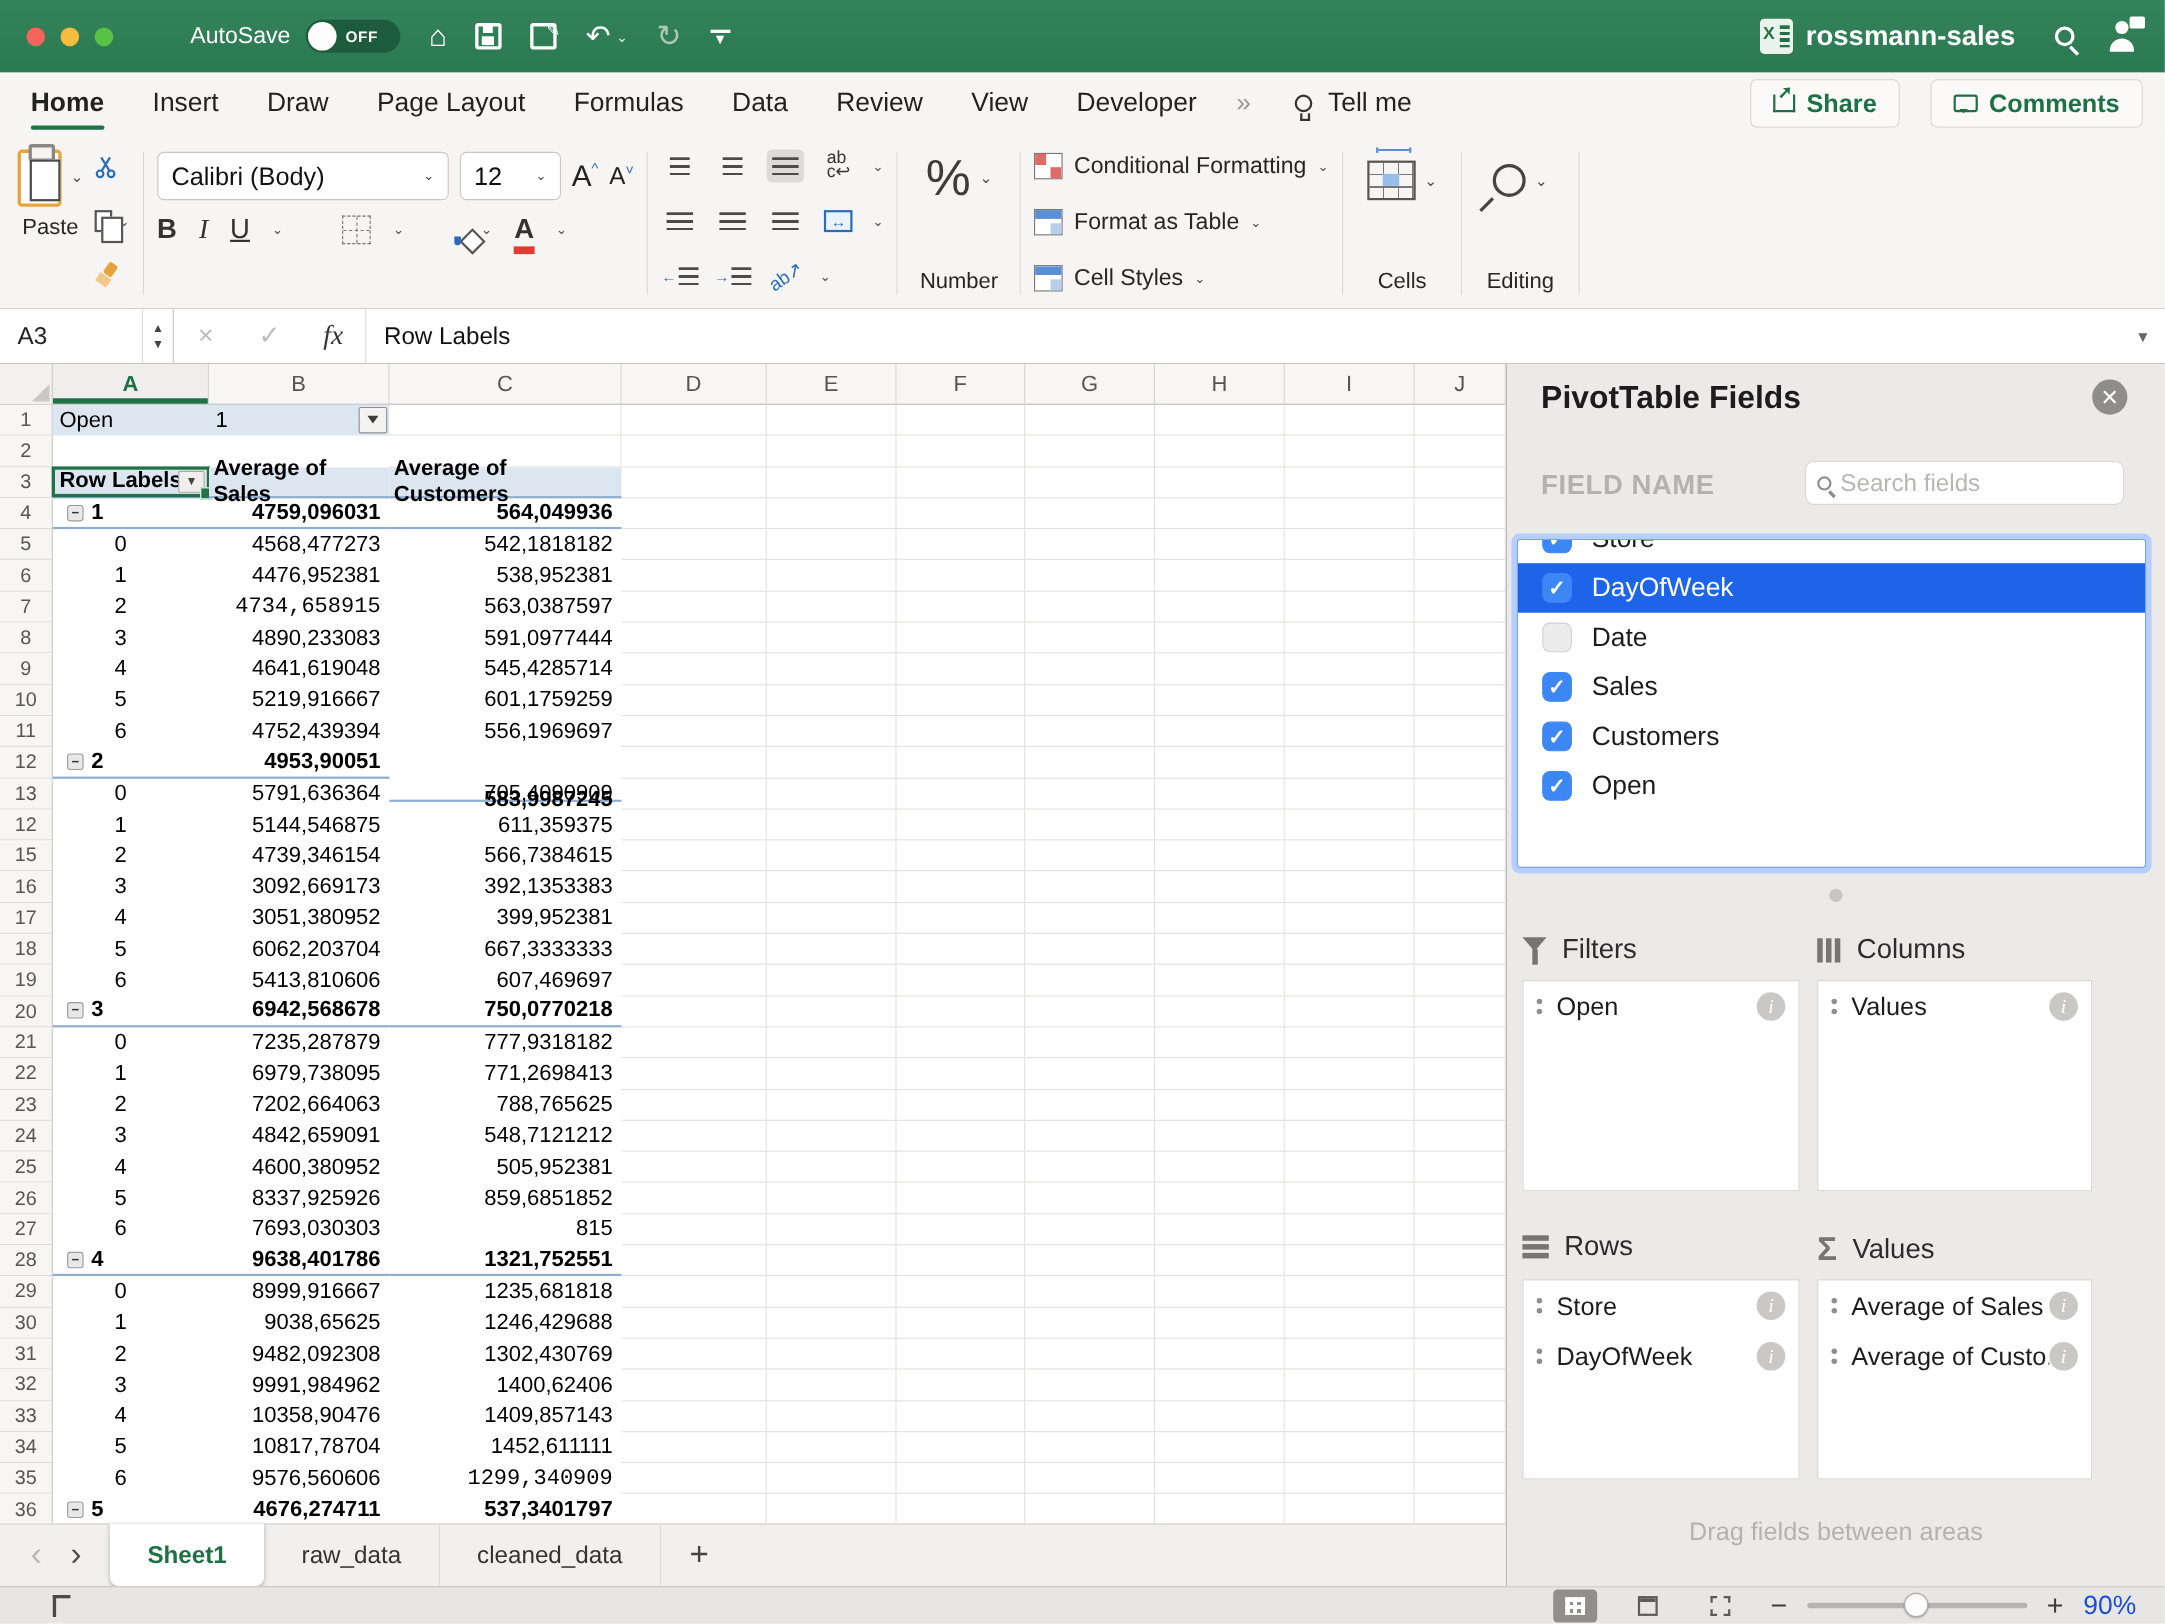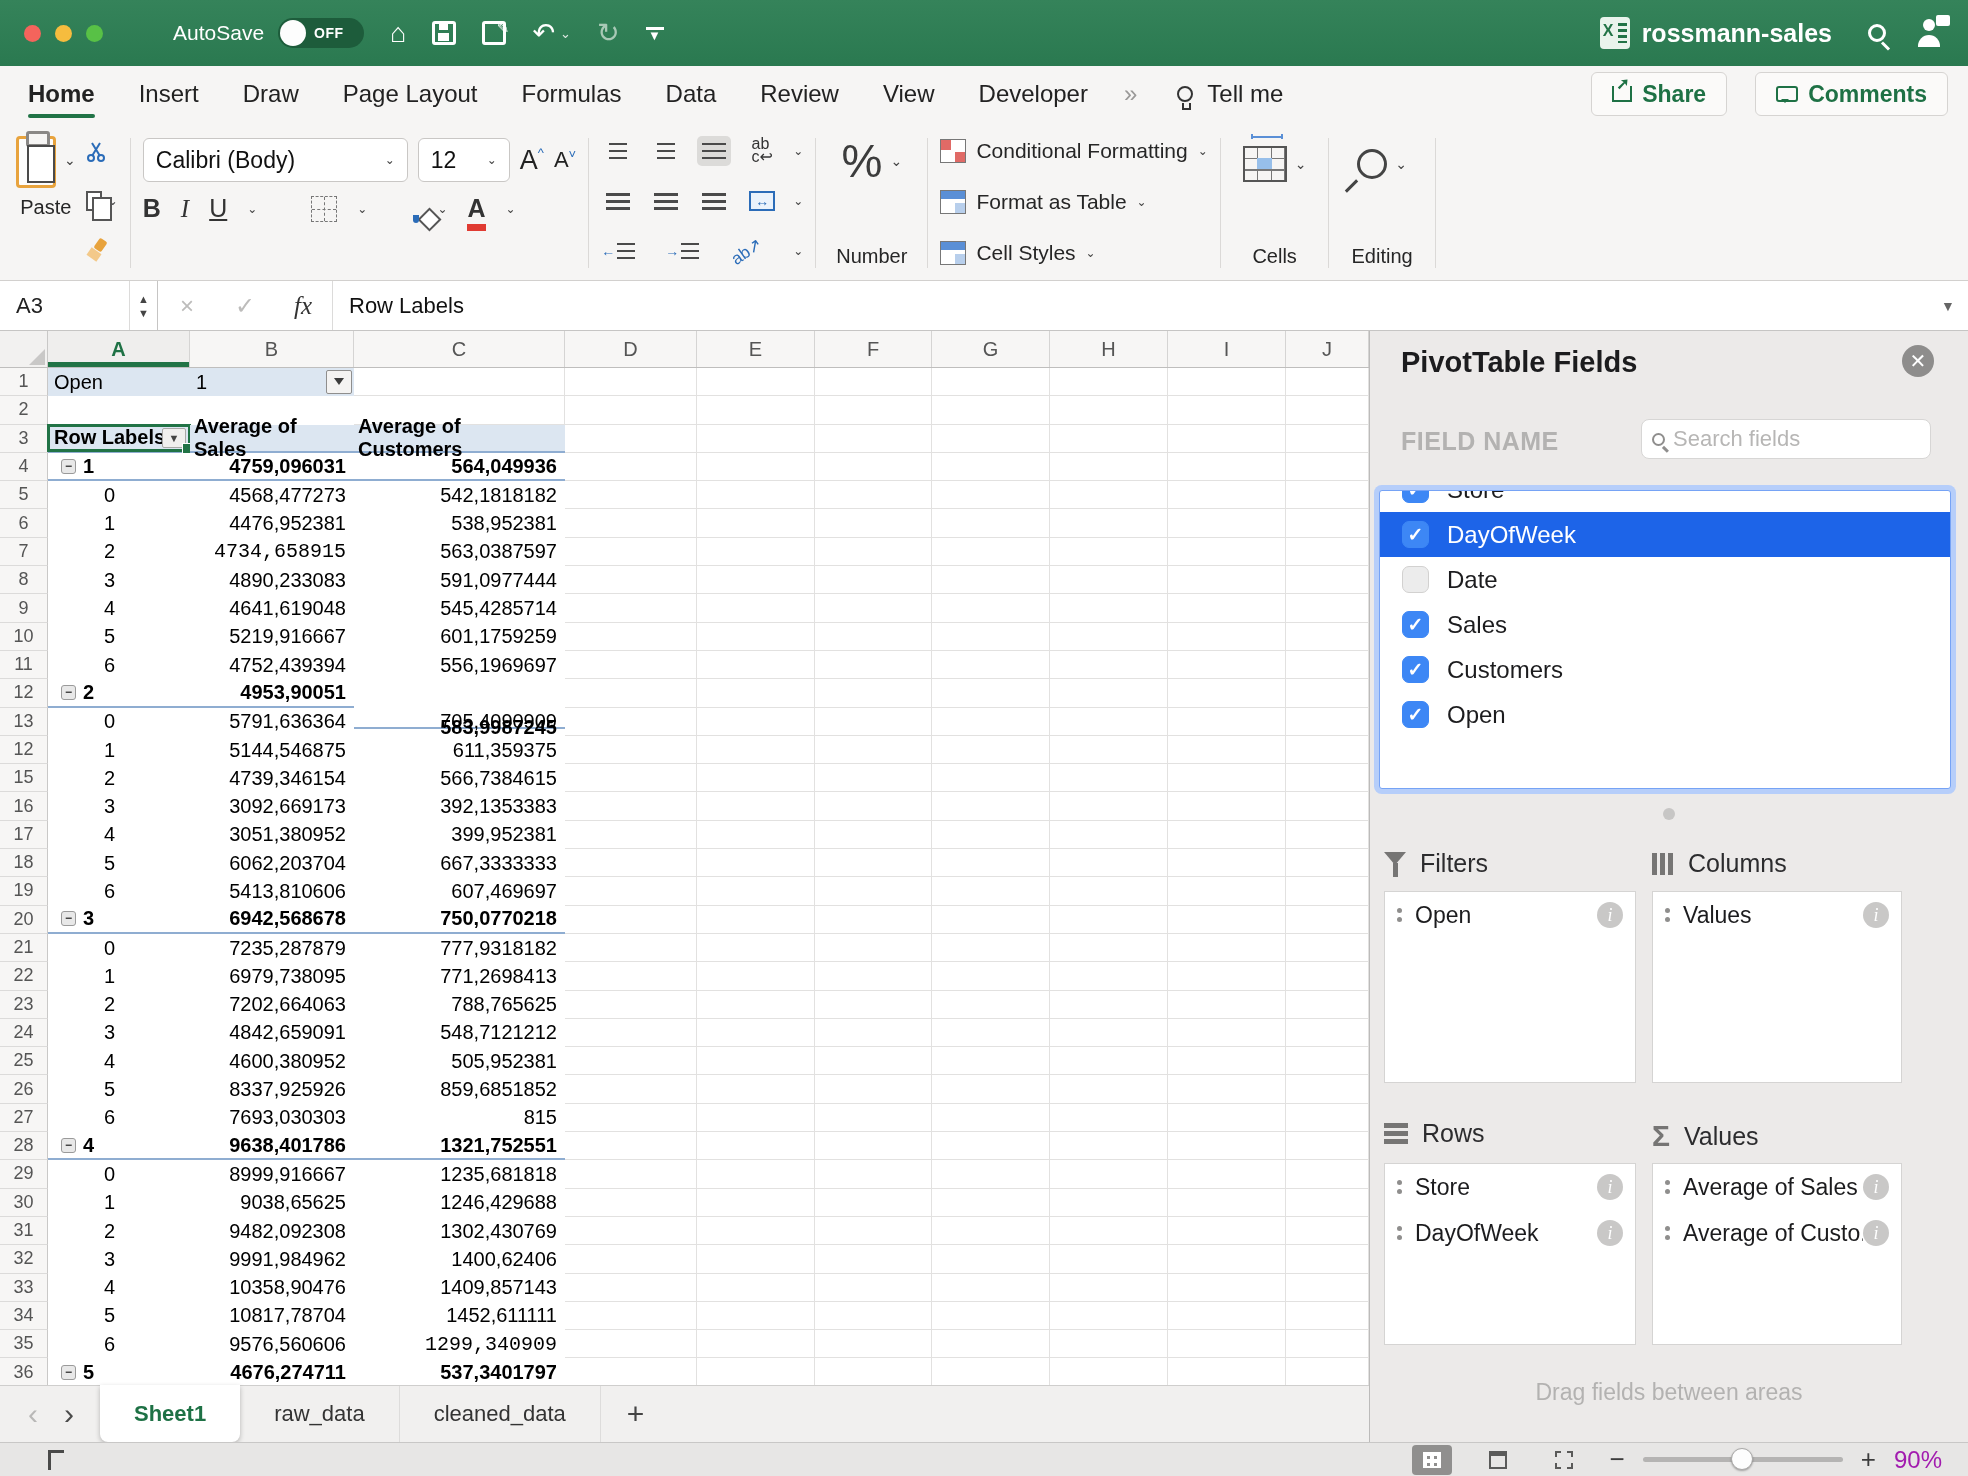--- a/index.html
+++ b/index.html
@@ -94,21 +94,21 @@
   .borderic:before{ content:""; position:absolute; left:50%; top:0; bottom:0; width:0; border-left:1.5px dashed #777;}
   .borderic:after{ content:""; position:absolute; top:50%; left:0; right:0; height:0; border-top:1.5px dashed #777;}
   .fillic { width:24px; height:18px; position:relative; margin-top:-6px;}
   .fillic:before{ content:""; position:absolute; left:4px; top:2px; width:13px; height:13px; background:#fff; border:2.5px solid #555; transform:rotate(45deg);}
   .fillic:after{ content:""; position:absolute; right:-2px; top:6px; width:6px; height:8px; background:#2b6cb8; border-radius:0 0 6px 6px;}
   .underbar { position:absolute; left:0; right:0; bottom:-8px; height:7px; }
   .rel { position:relative; }
   .acolor { font-size:25px; color:#333; font-weight:bold;}
   
   .g-align { display:flex; flex-direction:column; justify-content:space-between; padding:4px 0 8px;}
-  .alrow { display:flex; align-items:center; gap:14px;justify-content:space-between; }
+  .alrow { display:flex; align-items:center; gap:14px; }
   .albtn { width:34px; height:30px; border-radius:5px; display:flex; align-items:center; justify-content:center; cursor:pointer;}
   .albtn.sel { background:#dcdbd9; }
   .lines { width:24px; height:17px; background:repeating-linear-gradient(#4a4a4a 0 2.5px, transparent 2.5px 7px); }
   .lines.short { width:18px; }
   .wrapic { font-size:16px; color:#333; letter-spacing:0; line-height:.8; text-align:left;}
   .mergeic { width:26px; height:20px; border:2px solid #2b6cb8; background:#eaf2fb; display:flex; align-items:center; justify-content:center; color:#2b6cb8; font-size:14px;}
   .orient { font-size:17px; color:#2b6cb8; transform:rotate(-35deg); }
   .indent { display:flex; align-items:center; font-size:14px; color:#2b6cb8; gap:2px;}
   
   .g-num { display:flex; flex-direction:column; align-items:center; justify-content:space-between; padding:2px 8px 6px; }
@@ -198,21 +198,21 @@
   .viewbtn.active { background:#908f8e; }
   .vgrid { width:18px; height:16px; background:
      repeating-linear-gradient(90deg,#fff 0 4px, transparent 4px 7px),
      repeating-linear-gradient(#fff 0 4px, transparent 4px 7px); }
   .vdoc { width:18px; height:18px; border:2px solid #5a5a59; background:linear-gradient(#5a5a59 0 3px, transparent 3px);}
   .vbreak { width:18px; height:18px; border:2px dashed #5a5a59; }
   #zoomctl { display:flex; align-items:center; gap:18px; color:#3c3c3c; font-size:26px; }
   #ztrack { width:200px; height:5px; background:#b5b4b3; border-radius:3px; position:relative; cursor:pointer;}
   #zthumb { position:absolute; left:88px; top:-9px; width:22px; height:22px; border-radius:50%;
     background:#fdfdfd; border:1px solid #aaa9a8; box-shadow:0 1px 2px rgba(0,0,0,.3);}
-  #zoomlabel { font-size:24px; color:#a21caf; }
+  #zoomlabel { font-size:24px; color:#1d4ed8; }
 
   
   #panel { position:absolute; left:1369px; top:331px; width:599px; height:1111px; background:#eceaе9;
     background:#eceae9; border-left:1px solid #bcbbba; }
   #ptitle { position:absolute; left:31px; top:15px; font-size:29px; font-weight:bold; color:#1c1c1e;}
   #pclose { position:absolute; right:34px; top:14px; width:32px; height:32px; border-radius:50%;
     background:#8e8d8c; color:#fff; font-size:20px; display:flex; align-items:center; justify-content:center; cursor:pointer;}
   #fieldhdr { position:absolute; left:31px; top:96px; font-size:25px; font-weight:bold; color:#b3b2b1; letter-spacing:.5px;}
   #searchbox { position:absolute; left:271px; top:88px; width:290px; height:40px; background:#fff;
     border:1px solid #d7d6d5; border-radius:8px; display:flex; align-items:center; padding:0 10px; gap:8px;}

